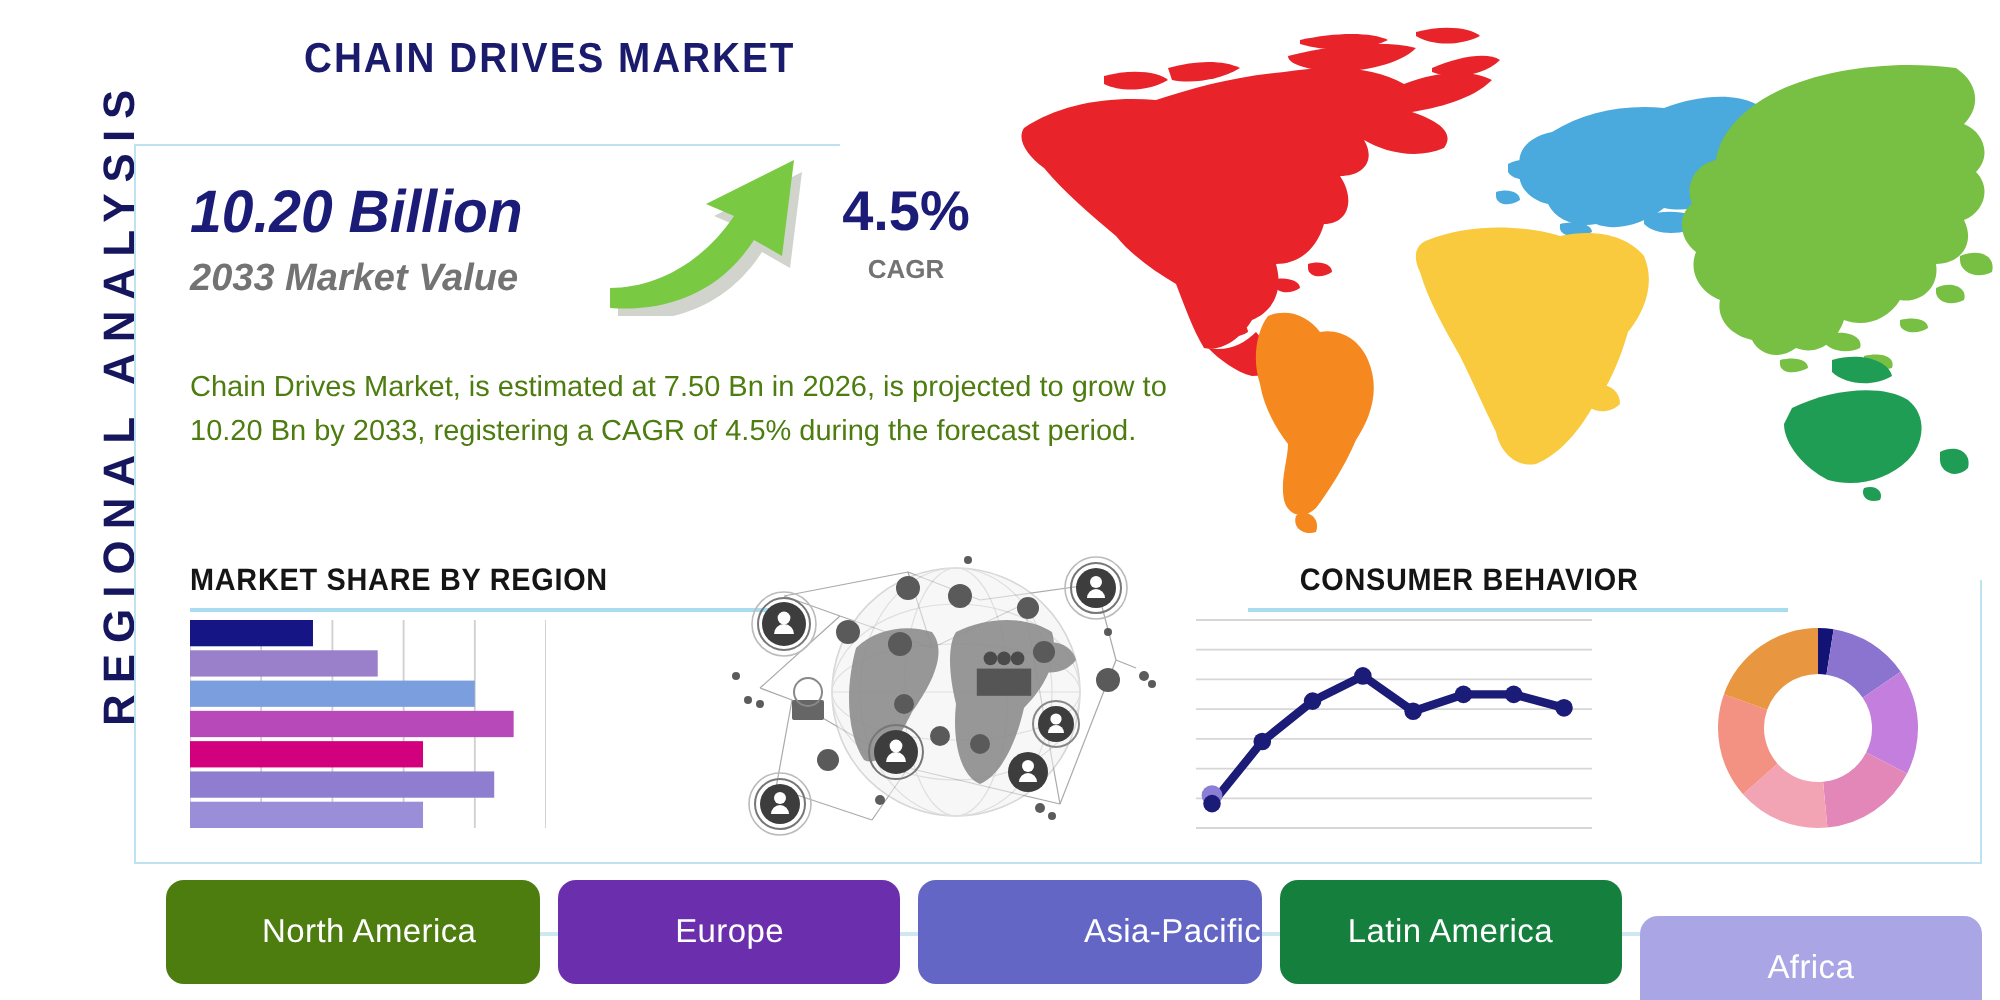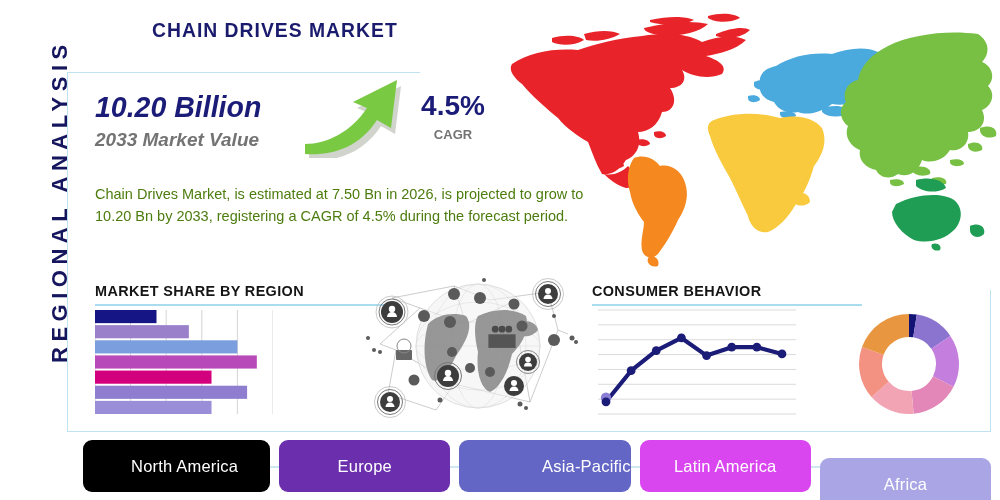--- a/index.html
+++ b/index.html
@@ -77,21 +77,21 @@
     transform:scaleX(0.93);transform-origin:left center;white-space:nowrap;
   }
   .panel-rule{height:2px;background:#a9dcef;margin-top:4px;}
 
   .panel-left{position:absolute;left:95px;top:282px;width:215px;z-index:4;text-align:center;}
   .panel-left .panel-rule{width:300px;}
   .barchart{position:absolute;left:95px;top:310px;width:178px;height:104px;z-index:4;}
 
   .globe{position:absolute;left:362px;top:272px;width:232px;height:152px;z-index:4;}
 
-  .panel-right{position:absolute;left:592px;top:282px;width:210px;z-index:4;}
+  .panel-right{position:absolute;left:624px;top:282px;width:210px;z-index:4;text-align:right;}
   .panel-right .panel-rule{width:270px;}
   .linechart{position:absolute;left:598px;top:308px;width:198px;height:108px;z-index:4;}
 
   .donut{position:absolute;left:855px;top:310px;width:108px;height:108px;z-index:4;}
 
   
   .regions{
     position:absolute;left:83px;top:440px;width:908px;height:52px;
     display:flex;align-items:center;z-index:6;
   }
@@ -380,30 +380,30 @@
         <path d="M 95.3540287137281 25.89583110739347 A 50 50 0 0 1 98.55032620941839 76.69952498697734 L 78.05717615308593 66.25774349296776 A 27 27 0 0 0 76.33117550541317 38.82374879799247 Z" fill="#c37ede"></path>
         <path d="M 98.55032620941839 76.69952498697734 A 50 50 0 0 1 58.705415665925706 103.778098230154 L 56.54092445959988 80.88017304428317 A 27 27 0 0 0 78.05717615308593 66.25774349296776 Z" fill="#e386b8"></path>
         <path d="M 58.705415665925706 103.778098230154 A 50 50 0 0 1 16.49444651847702 87.06559326618259 L 33.74700111997759 71.8554203637386 A 27 27 0 0 0 56.54092445959988 80.88017304428317 Z" fill="#f2a4b5"></path>
         <path d="M 16.49444651847702 87.06559326618259 A 50 50 0 0 1 6.955961552288727 37.06310398773543 L 28.596219238235914 44.85407615337713 A 27 27 0 0 0 33.74700111997759 71.8554203637386 Z" fill="#f39182"></path>
         <path d="M 6.955961552288727 37.06310398773543 A 50 50 0 0 1 53.99999999999999 4 L 53.99999999999999 27 A 27 27 0 0 0 28.596219238235914 44.85407615337713 Z" fill="#e8963f"></path>
       </svg>
   </div>
 
   <div class="region-connector"></div>
   <div class="regions" id="regions">
-      <div class="region-btn" style="background: #000000; padding-left: 16px;">
+      <div class="region-btn" style="background: #4d7c0f; padding-left: 16px;">
         <span>North America</span>
       </div>
       <div class="region-btn" style="background: rgb(107, 47, 174);">
         <span>Europe</span>
       </div>
       <div class="region-btn" style="background: rgb(99, 102, 196); justify-content: flex-end;">
         <span>Asia-Pacific</span>
       </div>
-      <div class="region-btn" style="background: #d946ef;">
+      <div class="region-btn" style="background: #15803d;">
         <span>Latin America</span>
       </div>
       <div class="region-btn" style="background: rgb(170, 166, 230);">
         <span>Africa</span>
       </div>
     </div>
 
 </div>
 
 </body></html>

